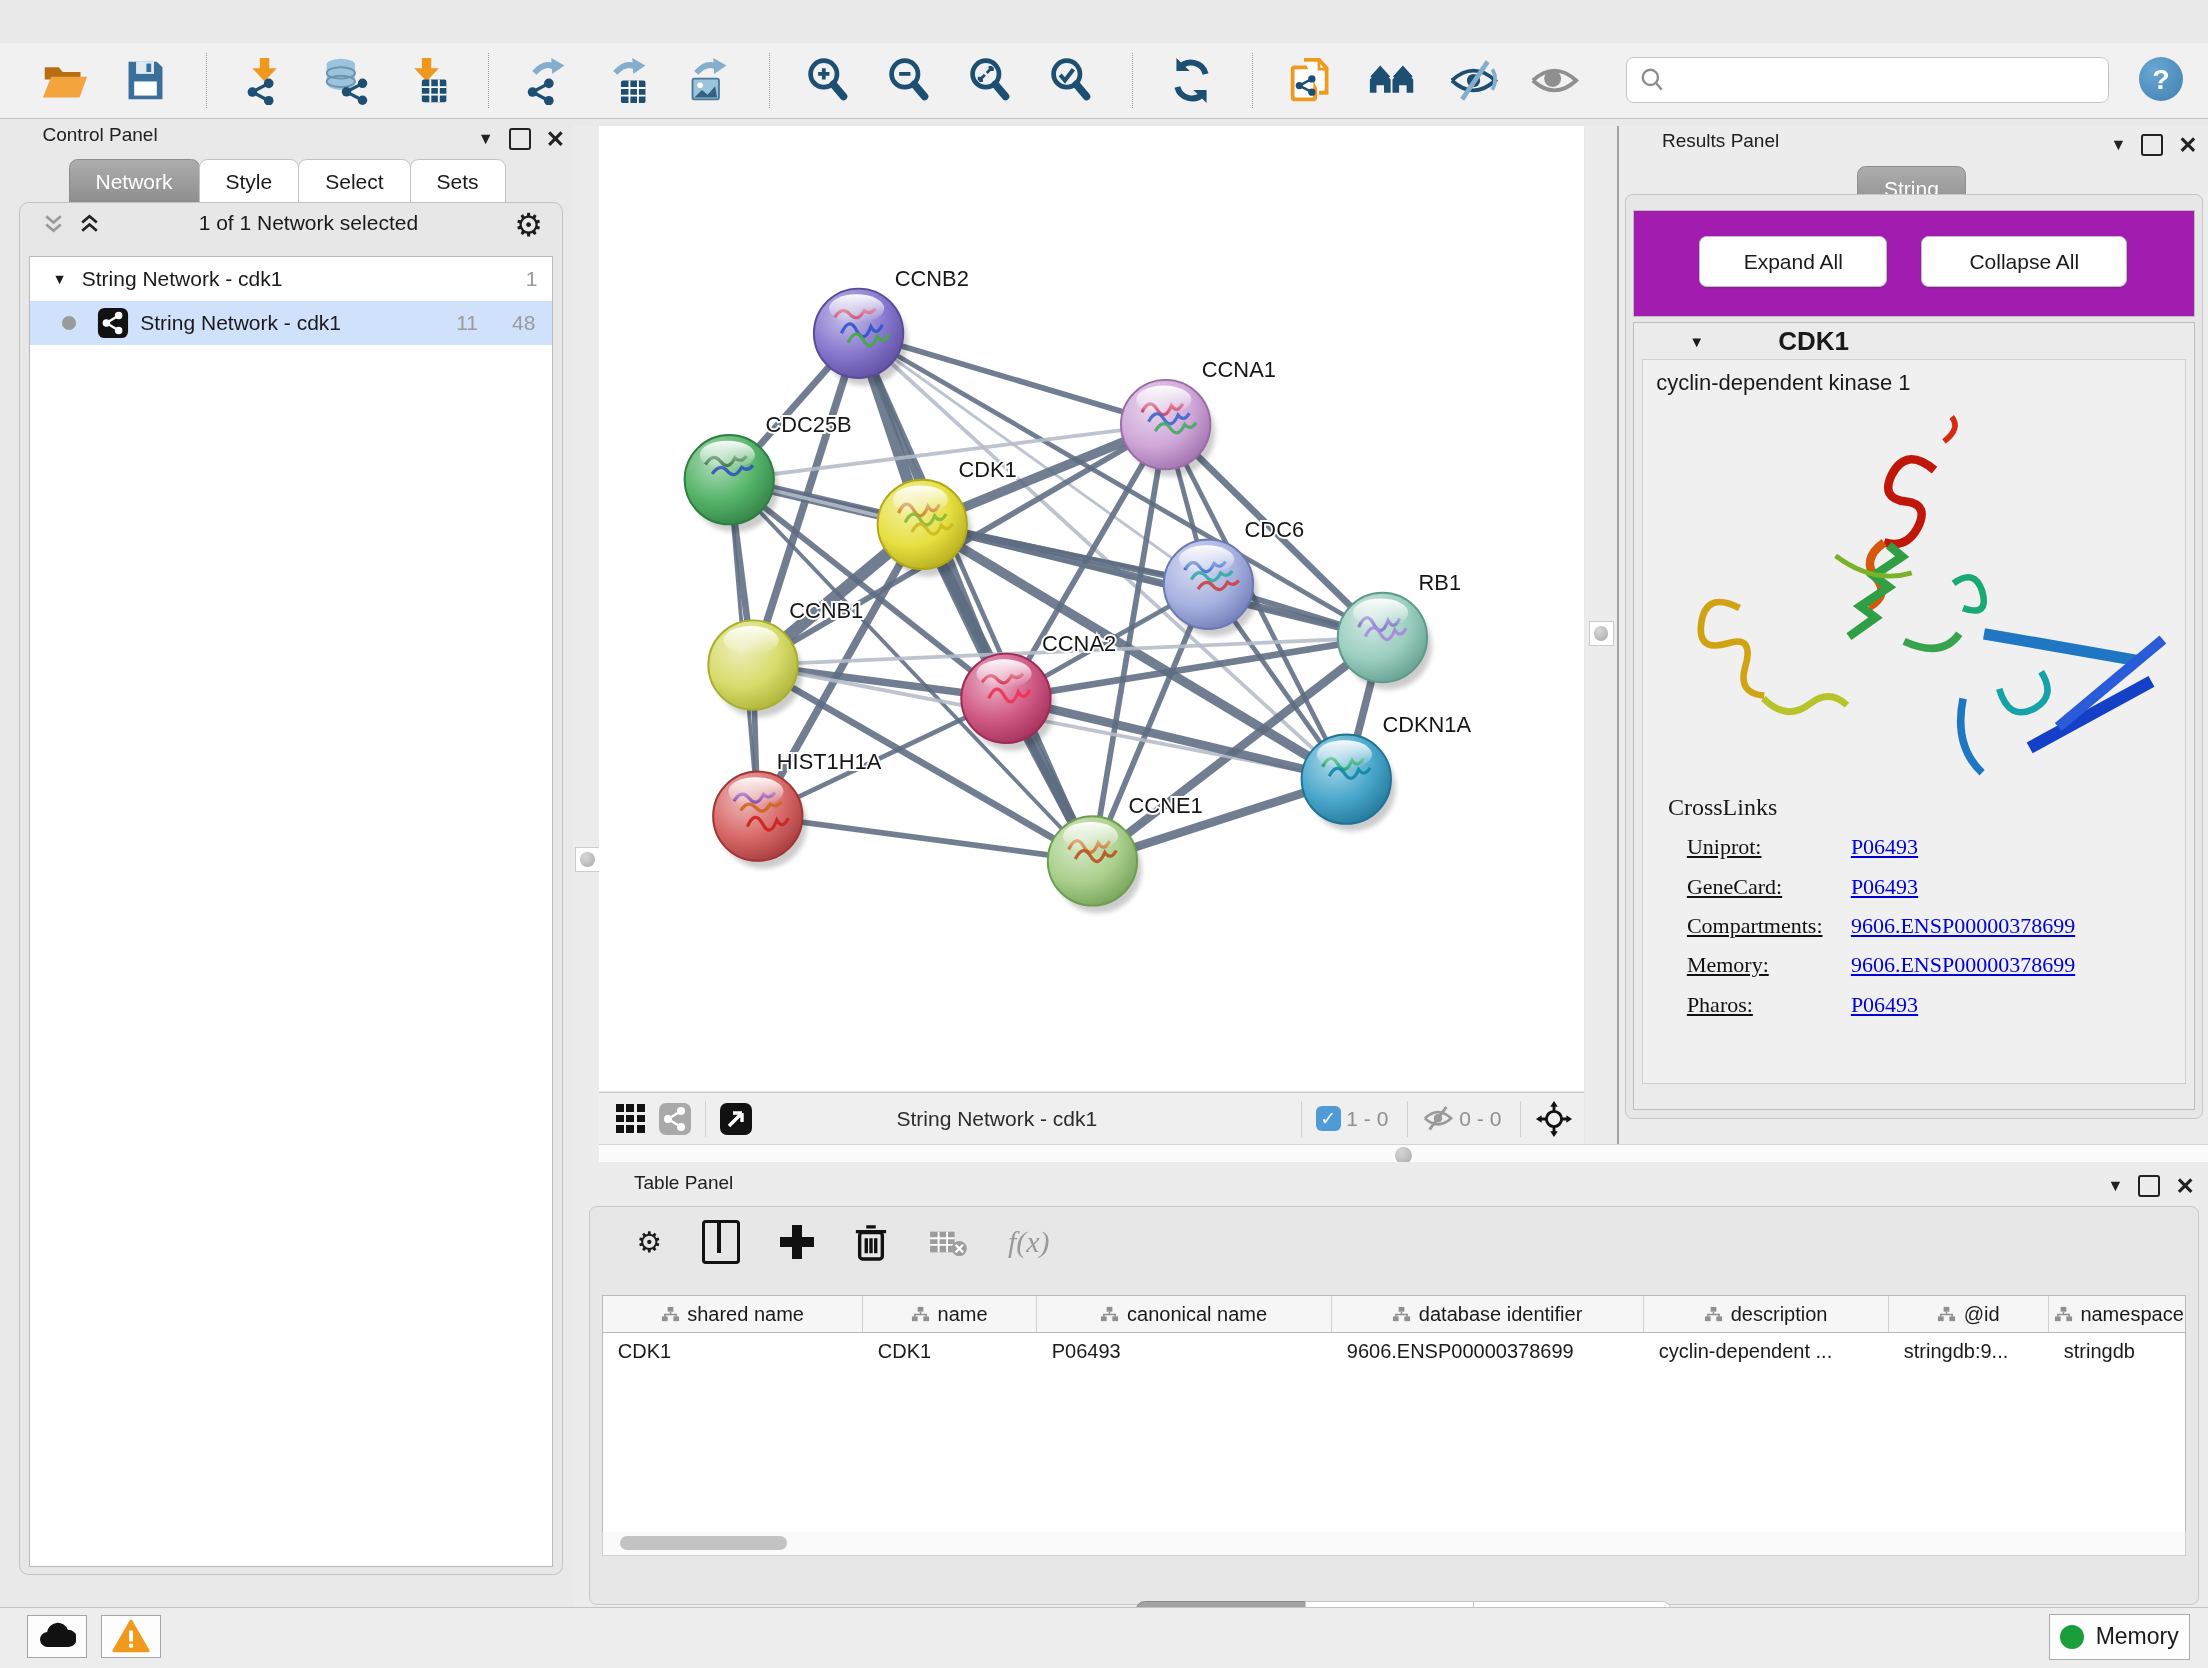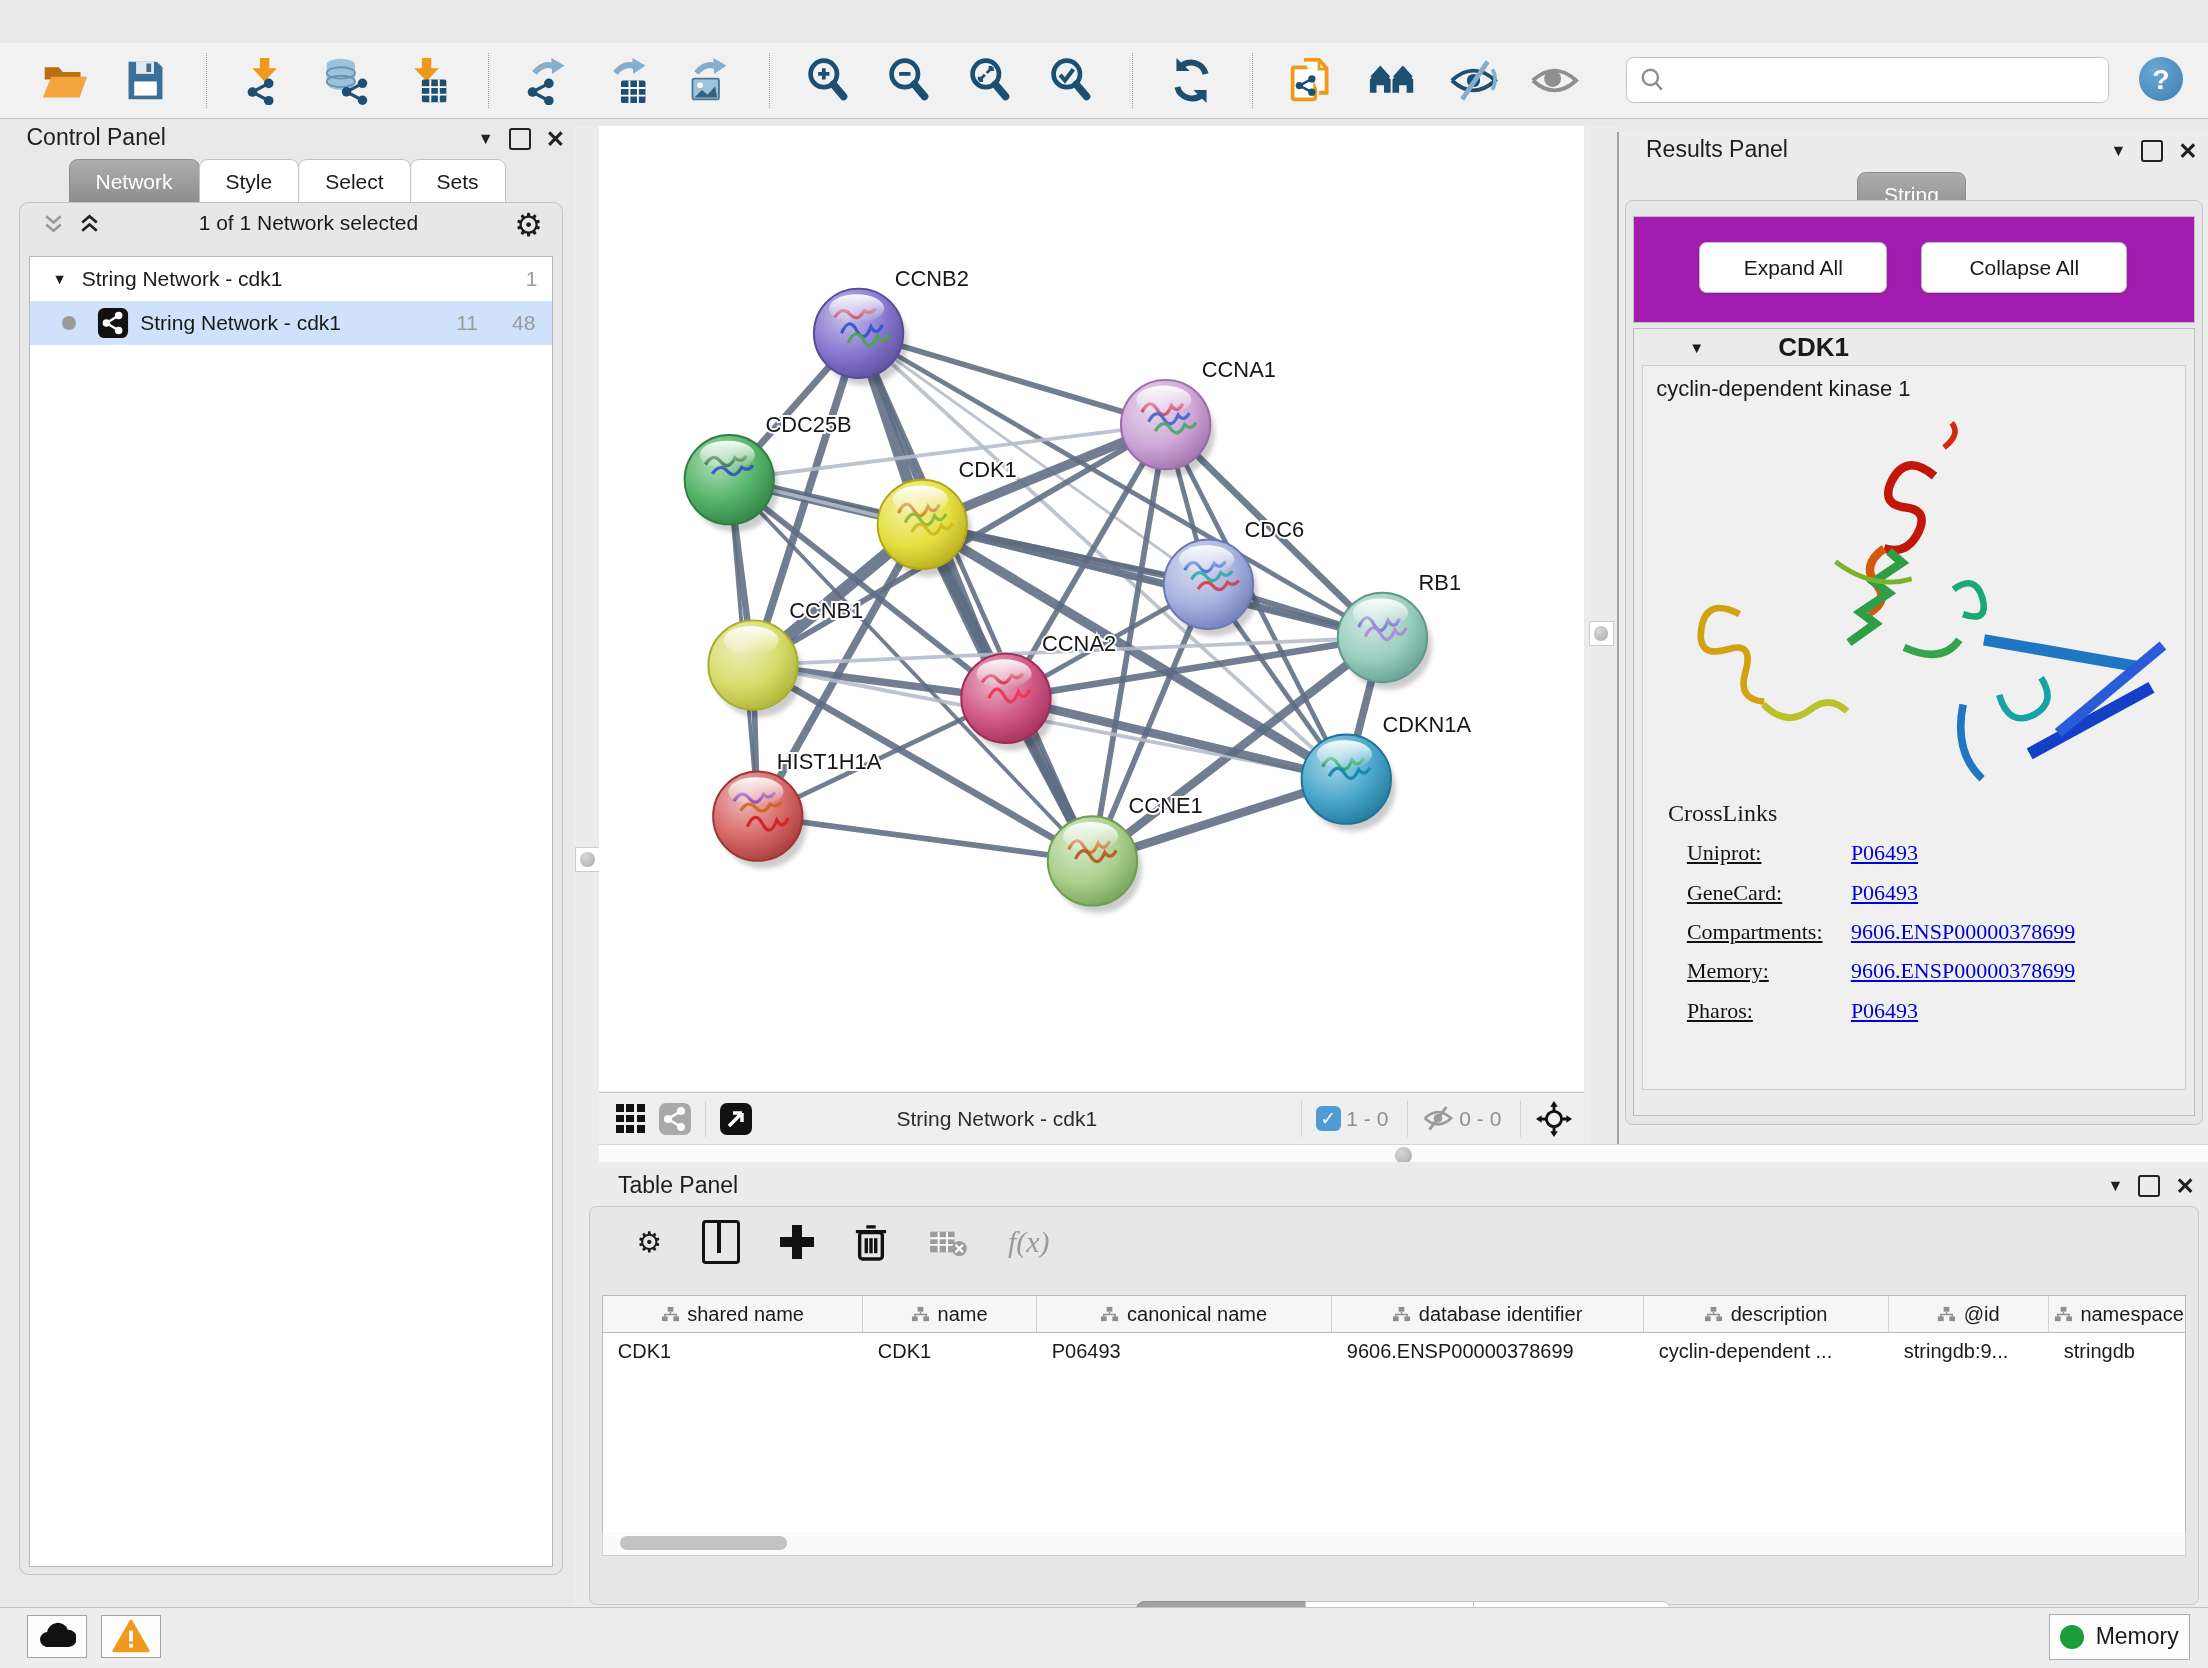--- a/index.html
+++ b/index.html
@@ -22,21 +22,21 @@
   .searchbox input{border:none;outline:none;font-size:21px;flex:1;margin-left:7.6px;
     font-family:"Liberation Sans",sans-serif;background:transparent;}
   .helpbtn{position:absolute;right:25px;top:14.3px;width:44px;height:44px;border-radius:50%;
     background:radial-gradient(circle at 35% 30%, #6aa7d4, #3f7fb0);color:#fff;font-size:28.5px;
     font-weight:bold;text-align:center;line-height:44px;}
   
   .win-ctrls{position:absolute;display:flex;align-items:center;gap:15px;}
   .wc-caret{font-size:16px;color:#222;}
   .wc-box{width:18px;height:18px;border:2.4px solid #222;border-radius:2.9px;}
   .wc-x{font-size:23px;font-weight:bold;color:#222;line-height:18px;}
-  .panel-title{font-size:23px;color:#202020;}
+  .panel-title{font-size:19px;color:#202020;margin-left:16px;}
   .tab{height:43px;padding:0 26px;background:#fff;border:1px solid #c2c2c2;font-size:21px;
     display:flex;align-items:center;border-radius:8.6px 8.6px 0 0;margin-right:-1px;}
   .tab.sel{background:linear-gradient(#adadad,#8d8d8d);color:#fff;border-color:#8d8d8d;}
   
   .cp{position:absolute;left:9.5px;top:122px;width:563px;height:1453px;}
   .cp-box{position:absolute;left:9.5px;right:9.5px;top:80px;bottom:0;background:#e7e7e7;
     border:1px solid #c2c2c2;border-radius:9.5px;}
   .cp-status{position:absolute;left:0;right:0;top:7.6px;height:38px;display:flex;}
   .cp-status .txt{flex:1;text-align:center;font-size:21px;}
   .cp-list{position:absolute;left:8.6px;right:8.6px;top:53px;bottom:6.7px;background:#fff;
@@ -56,21 +56,21 @@
   
   .net-canvas{position:absolute;left:599px;top:126px;width:985px;height:965px;background:#fff;}
   .net-toolbar{position:absolute;left:599px;top:1092px;width:985px;height:52px;background:#efefef;
     border-top:1px solid #cbcbcb;display:flex;align-items:center;box-sizing:border-box;}
   .nt-sep{width:0;height:36px;border-left:1px solid #d2d2d2;margin:0 13.3px;}
   .nt-title{font-size:21px;color:#2c2c2c;margin-left:143px;}
   .nt-count{font-size:21px;color:#8f8f8f;margin:0 5.7px;}
   .checkbox{width:25px;height:25px;border-radius:5.7px;background:#4f9bd6;color:#fff;font-size:19px;
     text-align:center;line-height:25px;}
   
-  .rp{position:absolute;left:1617px;top:132px;width:592px;height:1018px;background:#ececec;
+  .rp{position:absolute;left:1617px;top:126px;width:592px;height:1018px;background:#ececec;
     border-left:2.9px solid #a3a3a3;box-sizing:border-box;}
   .rp-outer{position:absolute;left:5.7px;right:5.7px;top:68px;height:923px;background:#e7e7e7;
     border:1px solid #c5c5c5;border-radius:7.6px;}
   .rp-btnbox{position:absolute;left:7.6px;right:7.6px;top:15px;height:105px;background:#a21caf;
     border:1px solid #bdbdbd;}
   .rp-btn{position:absolute;top:25px;height:49px;background:#fff;border:1px solid #c0c0c0;
     border-radius:7.6px;font-size:21px;display:flex;align-items:center;justify-content:center;
     box-shadow:0 1px 1.9px rgba(0,0,0,0.12);}
   .rp-entry{position:absolute;left:7.6px;right:7.6px;top:127px;bottom:7.6px;background:#ebebeb;
     border:1px solid #bdbdbd;}

